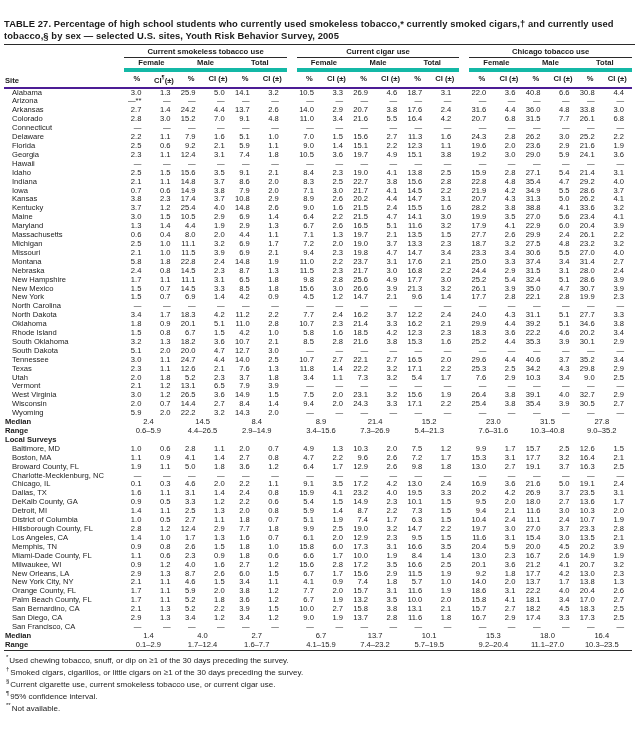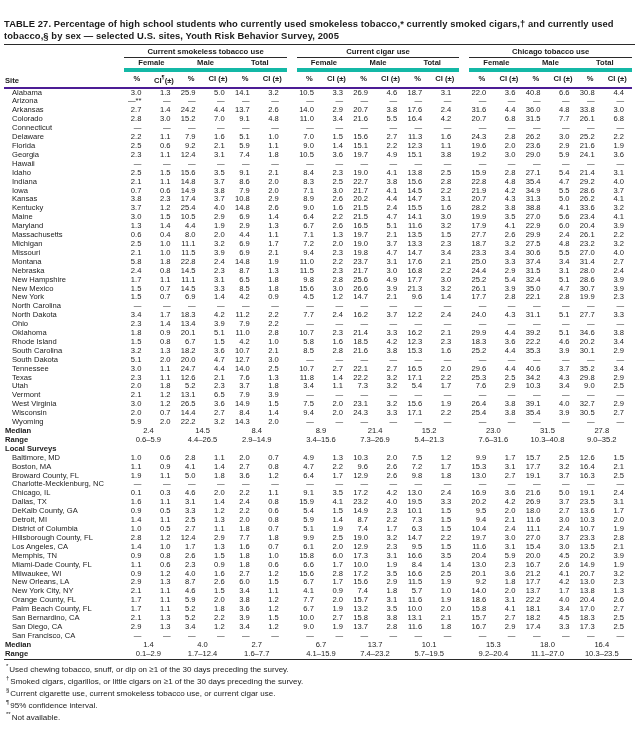--- a/index.html
+++ b/index.html
@@ -697,43 +697,20 @@
           <td class="num">2.4</td>
           <td class="gap"></td>
           <td class="num">24.0</td>
           <td class="num">4.3</td>
           <td class="num">31.1</td>
           <td class="num">5.1</td>
           <td class="num">27.7</td>
           <td class="num">3.3</td>
         </tr>
         <tr>
-          <td class="site">Ohio</td>
-          <td class="num">2.3</td>
-          <td class="num">1.4</td>
-          <td class="num">13.4</td>
-          <td class="num">3.9</td>
-          <td class="num">7.9</td>
-          <td class="num">2.2</td>
-          <td class="gap"></td>
-          <td class="num">—</td>
-          <td class="num">—</td>
-          <td class="num">—</td>
-          <td class="num">—</td>
-          <td class="num">—</td>
-          <td class="num">—</td>
-          <td class="gap"></td>
-          <td class="num">—</td>
-          <td class="num">—</td>
-          <td class="num">—</td>
-          <td class="num">—</td>
-          <td class="num">—</td>
-          <td class="num">—</td>
-        </tr>
-        <tr>
           <td class="site">Oklahoma</td>
           <td class="num">1.8</td>
           <td class="num">0.9</td>
           <td class="num">20.1</td>
           <td class="num">5.1</td>
           <td class="num">11.0</td>
           <td class="num">2.8</td>
           <td class="gap"></td>
           <td class="num">10.7</td>
           <td class="num">2.3</td>
@@ -766,21 +743,21 @@
           <td class="num">2.3</td>
           <td class="gap"></td>
           <td class="num">18.3</td>
           <td class="num">3.6</td>
           <td class="num">22.2</td>
           <td class="num">4.6</td>
           <td class="num">20.2</td>
           <td class="num">3.4</td>
         </tr>
         <tr>
-          <td class="site">South Carolina</td>
+          <td class="site">South Oklahoma</td>
           <td class="num">3.2</td>
           <td class="num">1.3</td>
           <td class="num">18.2</td>
           <td class="num">3.6</td>
           <td class="num">10.7</td>
           <td class="num">2.1</td>
           <td class="gap"></td>
           <td class="num">8.5</td>
           <td class="num">2.8</td>
           <td class="num">21.6</td>

